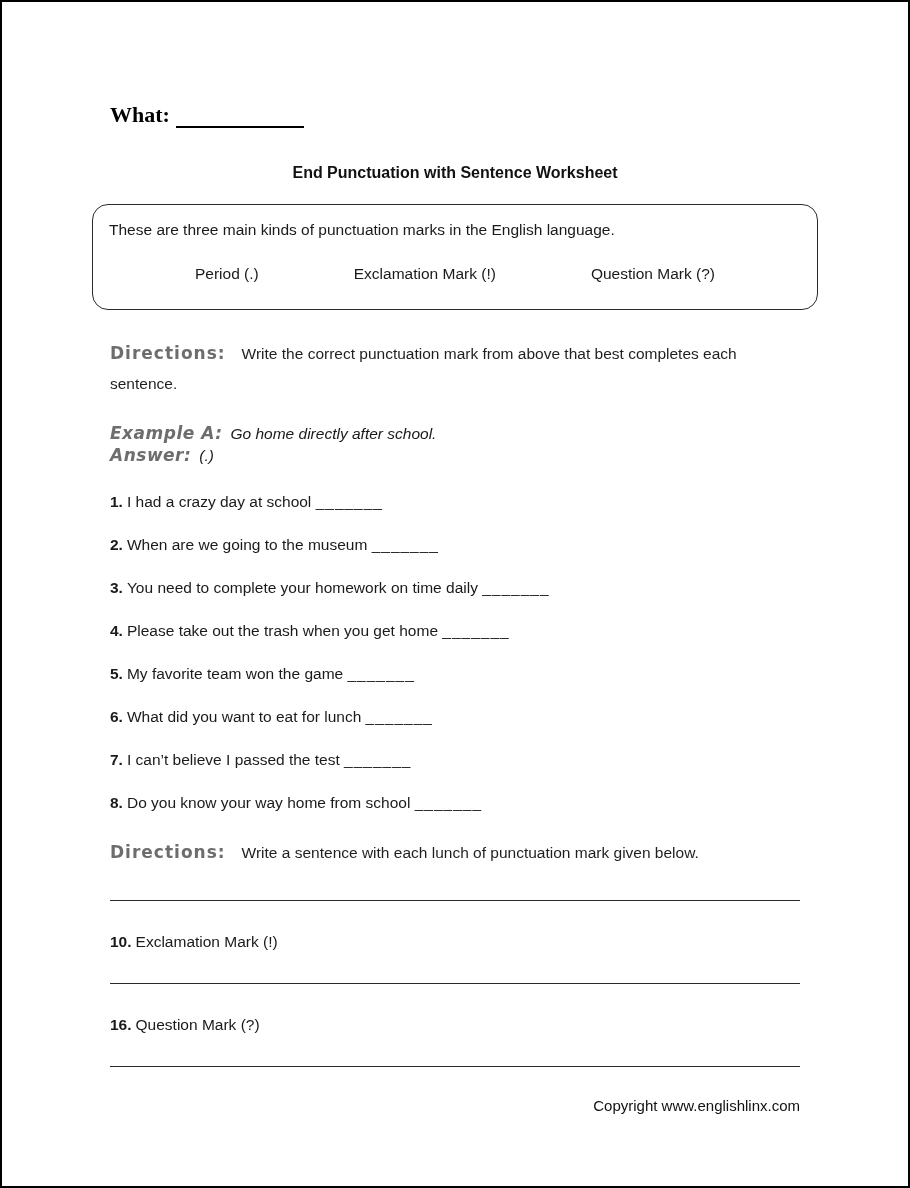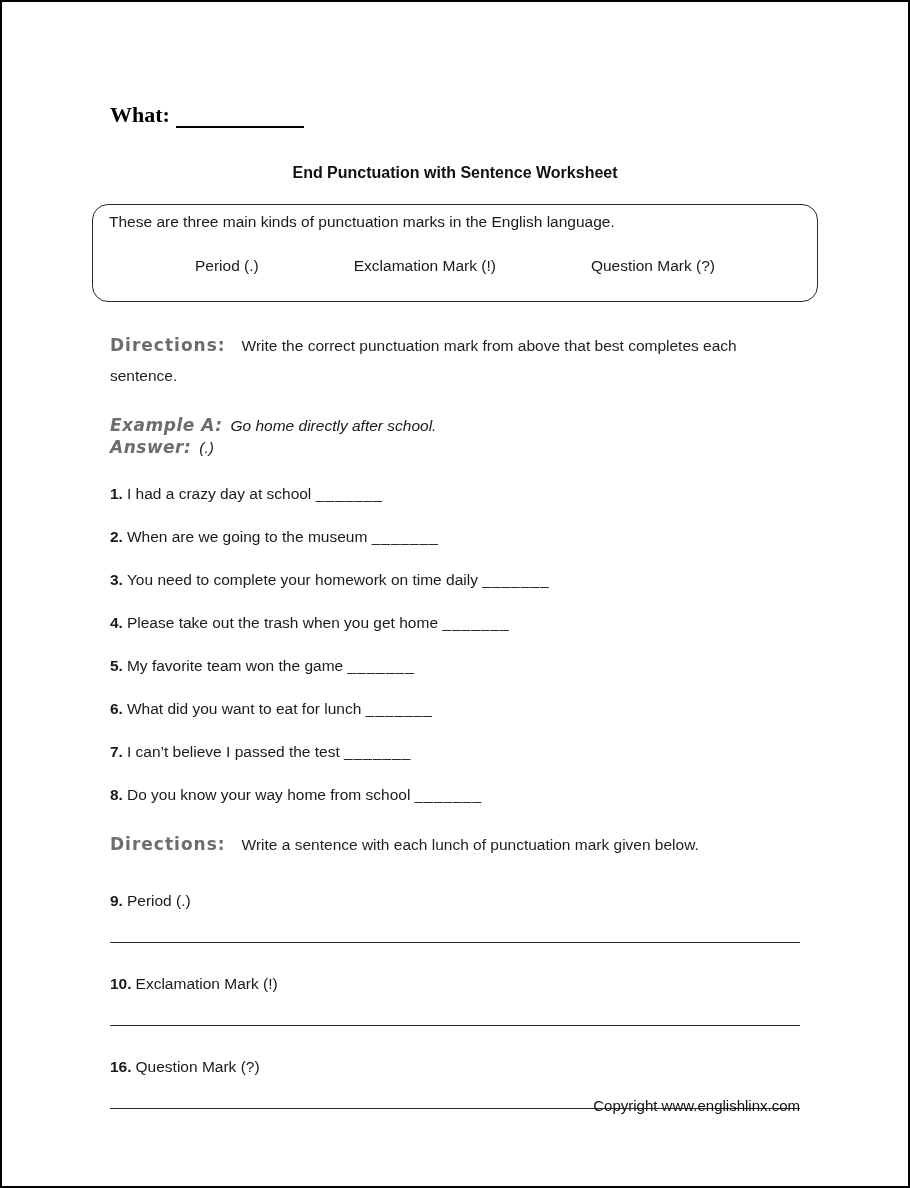--- a/index.html
+++ b/index.html
@@ -49,21 +49,21 @@
     font-weight: bold;
     font-size: 16px;
     color: #111111;
   }
 
   
   .info-box {
     margin: 22px -18px 0 -18px;
     border: 1.5px solid #2b2b2b;
     border-radius: 16px;
-    padding: 8px 22px 26px 16px;
+    padding: 16px 22px 26px 16px;
   }
   .info-intro {
     font-size: 15.5px;
     color: #1a1a1a;
   }
   .marks-row {
     display: flex;
     justify-content: space-between;
     margin-top: 26px;
     padding: 0 80px 0 86px;
@@ -198,23 +198,20 @@
     <p class="question-row">
       <span class="q-num">8.</span><span>Do you know your way home from school</span> <span class="q-blank">_______</span>
     </p>
   </div>
 
   <p class="directions" style="margin-top:6px;">
     <span class="fancy-label">Directions:</span><span>Write a sentence with each lunch of punctuation mark given below.</span>
   </p>
 
   <div class="write-section">
-    <p class="write-item">
-      <span class="q-num">9.</span><span>Period (.)</span>
-    </p>
     <div class="rule-line"></div>
 
     <p class="write-item">
       <span class="q-num">10.</span><span>Exclamation Mark (!)</span>
     </p>
     <div class="rule-line"></div>
 
     <p class="write-item">
       <span class="q-num">16.</span><span>Question Mark (?)</span>
     </p>

